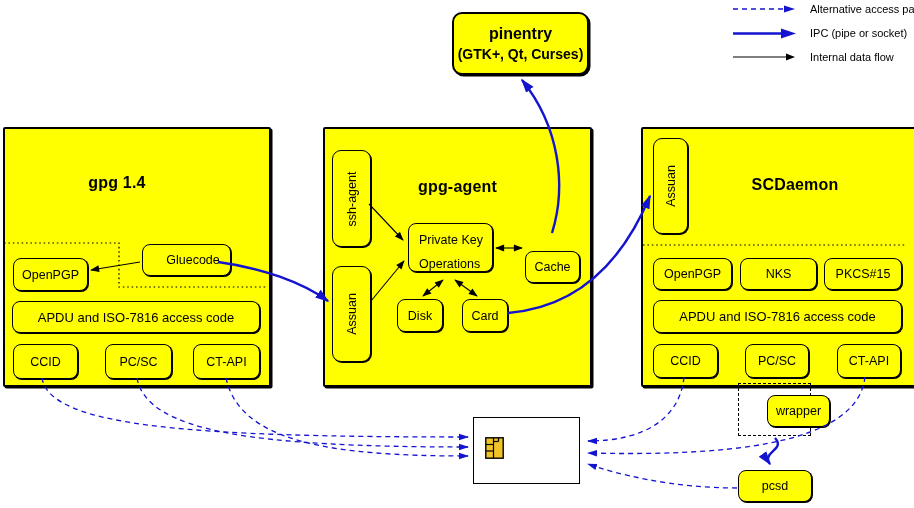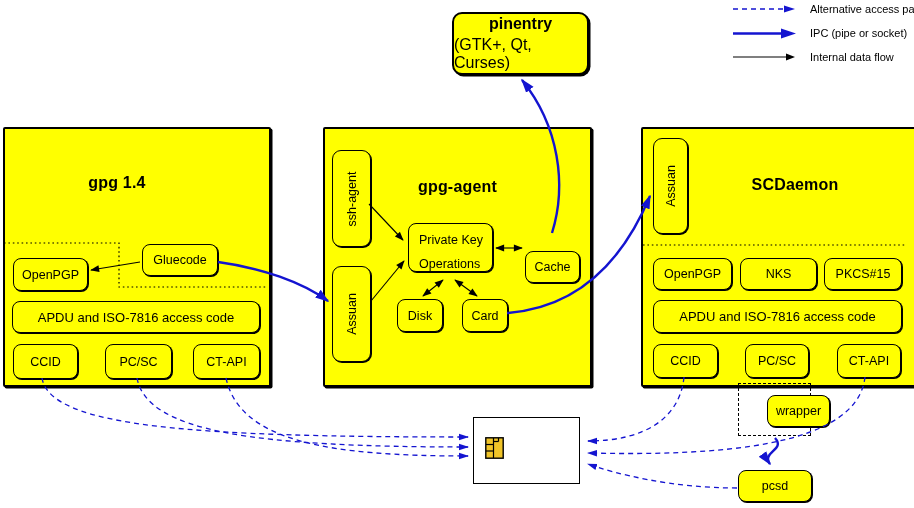--- a/index.html
+++ b/index.html
@@ -34,21 +34,21 @@
     box-shadow:1px 1px 0 #000;font-size:12.5px;line-height:1.9;
     padding:5px 0 0 10px;box-sizing:border-box;
   }
   #pinentry-box{
     position:absolute;left:452px;top:12px;width:133px;height:59px;
     background:#ffff00;border:2px solid #000;border-radius:10px;
     box-shadow:1.5px 1.5px 0 #000;
     display:flex;flex-direction:column;align-items:center;justify-content:center;gap:3px;
   }
   #pinentry-box .t{font-size:16px;font-weight:bold;}
-  #pinentry-box .s{font-size:16px;}
+  #pinentry-box .s{font-size:14px;font-weight:bold;}
   .legend-row{
     position:absolute;left:733px;display:flex;align-items:center;gap:13px;height:14px;
   }
   .legend-row .lab{font-size:11px;white-space:nowrap;}
   #wrapper-dashed{
     position:absolute;left:738px;top:383px;width:73px;height:53px;
     border:1.5px dashed #000;box-sizing:border-box;
   }
   #smartcard{
     position:absolute;left:473px;top:417px;width:107px;height:67px;
@@ -87,21 +87,21 @@
   <div id="pinentry-box">
     <div class="t">pinentry</div>
     <div class="s">(GTK+, Qt, Curses)</div>
   </div>
 
   <div class="bigbox" style="left:3px;top:127px;width:264px;height:256px;">
     <div class="bigtitle" style="top:45px;transform:translateX(-20px);">gpg 1.4</div>
     <div class="node" style="left:8px;top:129px;width:73px;height:31px;">
       <span>OpenPGP</span>
     </div>
-    <div class="node" style="left:137px;top:115px;width:74px;height:30px;">
+    <div class="node" style="left:137px;top:115px;width:74px;height:30px;padding-left:13px;">
       <span>Gluecode</span>
     </div>
     <div class="node" style="left:7px;top:172px;width:246px;height:30px;font-size:13px;">
       <span>APDU and ISO-7816 access code</span>
     </div>
     <div class="node" style="left:8px;top:215px;width:63px;height:33px;">
       <span>CCID</span>
     </div>
     <div class="node" style="left:100px;top:215px;width:65px;height:33px;">
       <span>PC/SC</span>

